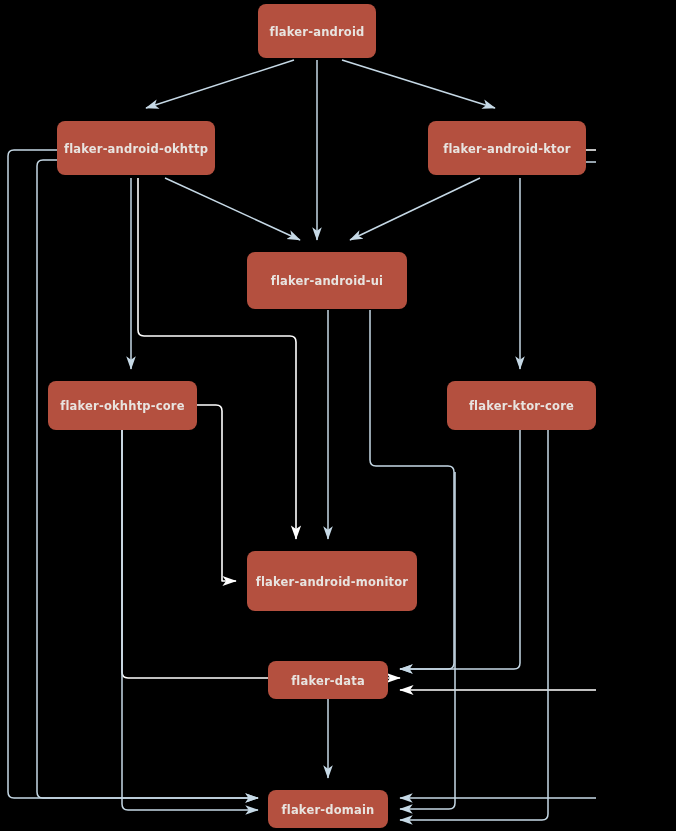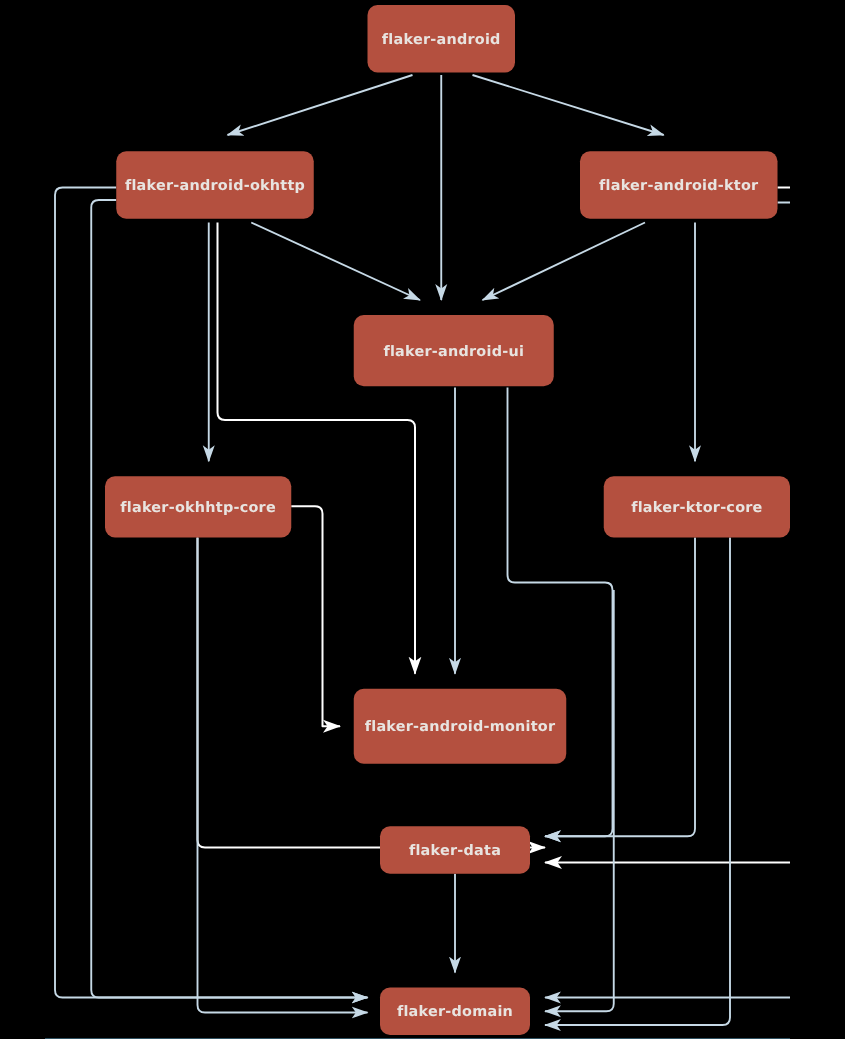--- a/index.html
+++ b/index.html
@@ -4,24 +4,23 @@
 <style>
   html, body {
     margin: 0;
     padding: 0;
     background: #000000;
   }
   #graph-root {
     position: relative;
     width: 596px;
     height: 831px;
-    background: #7dd3fc;
+    background: #f0abfc;
     overflow: hidden;
     font-family: "DejaVu Sans", sans-serif;
-    margin-left: 36px;
   }
   #graph-svg {
     position: absolute;
     top: 0;
     left: 0;
     width: 676px;
     height: 831px;
     display: block;
   }
   .node-label {

